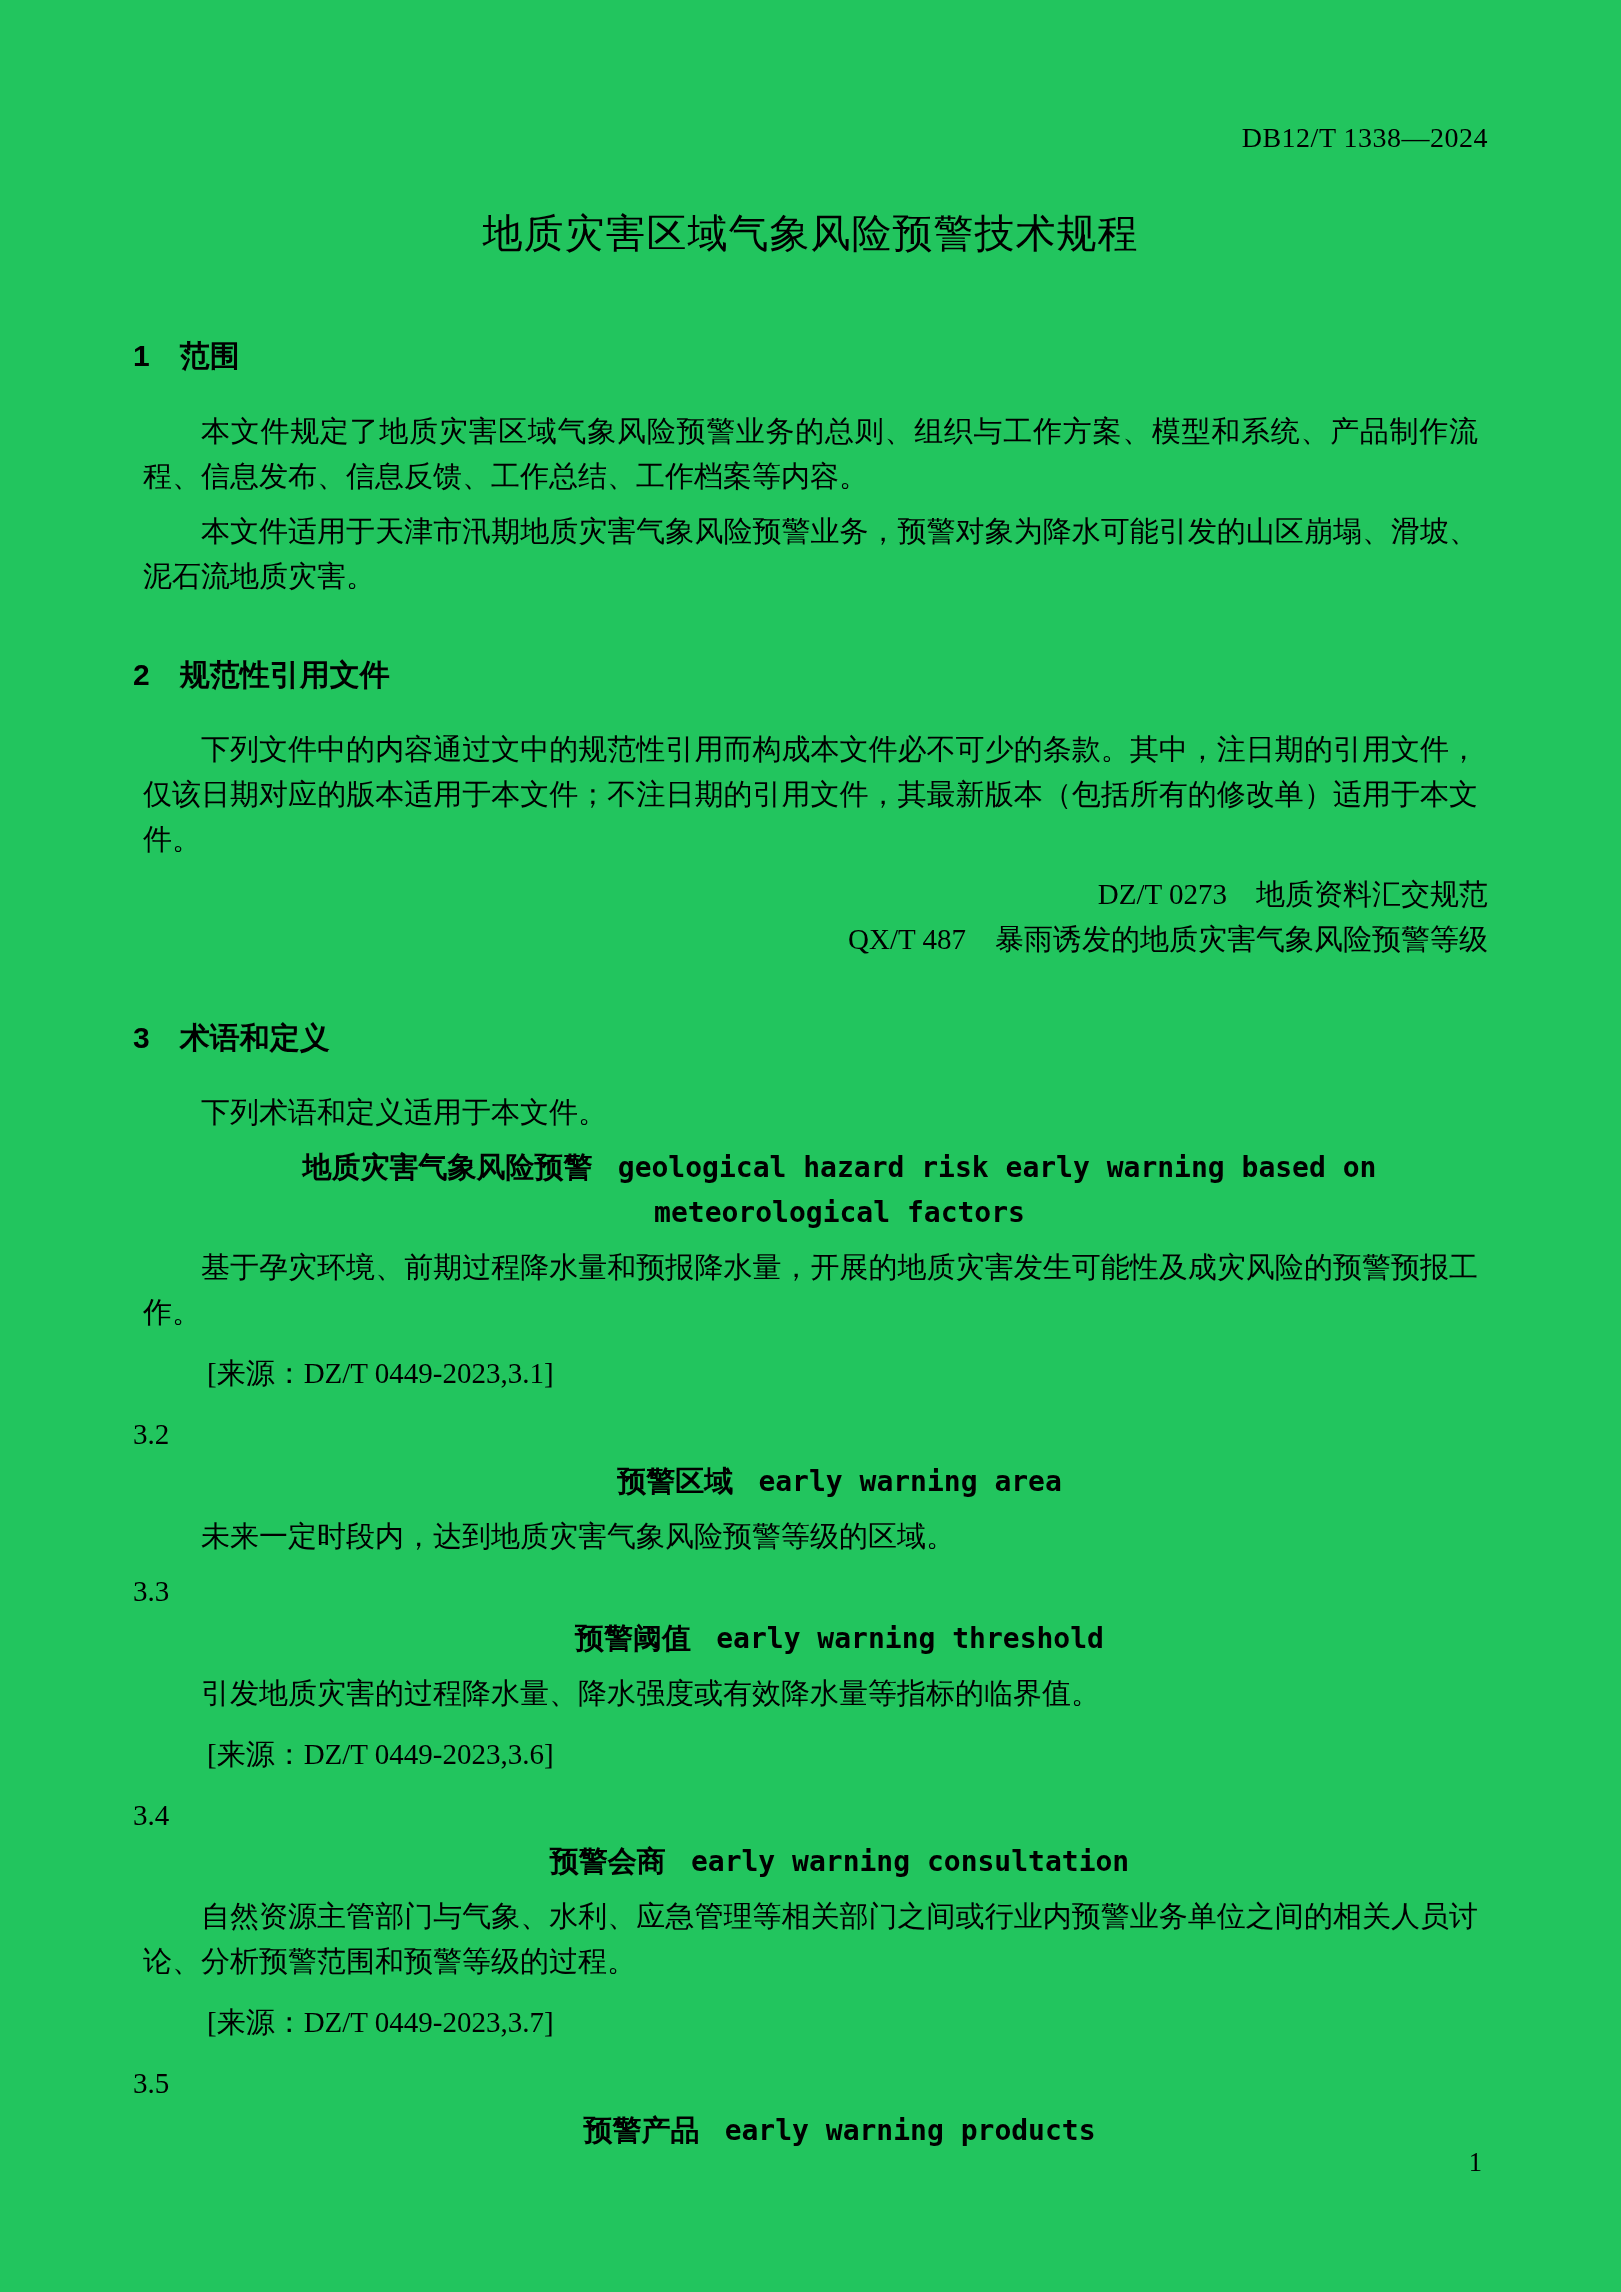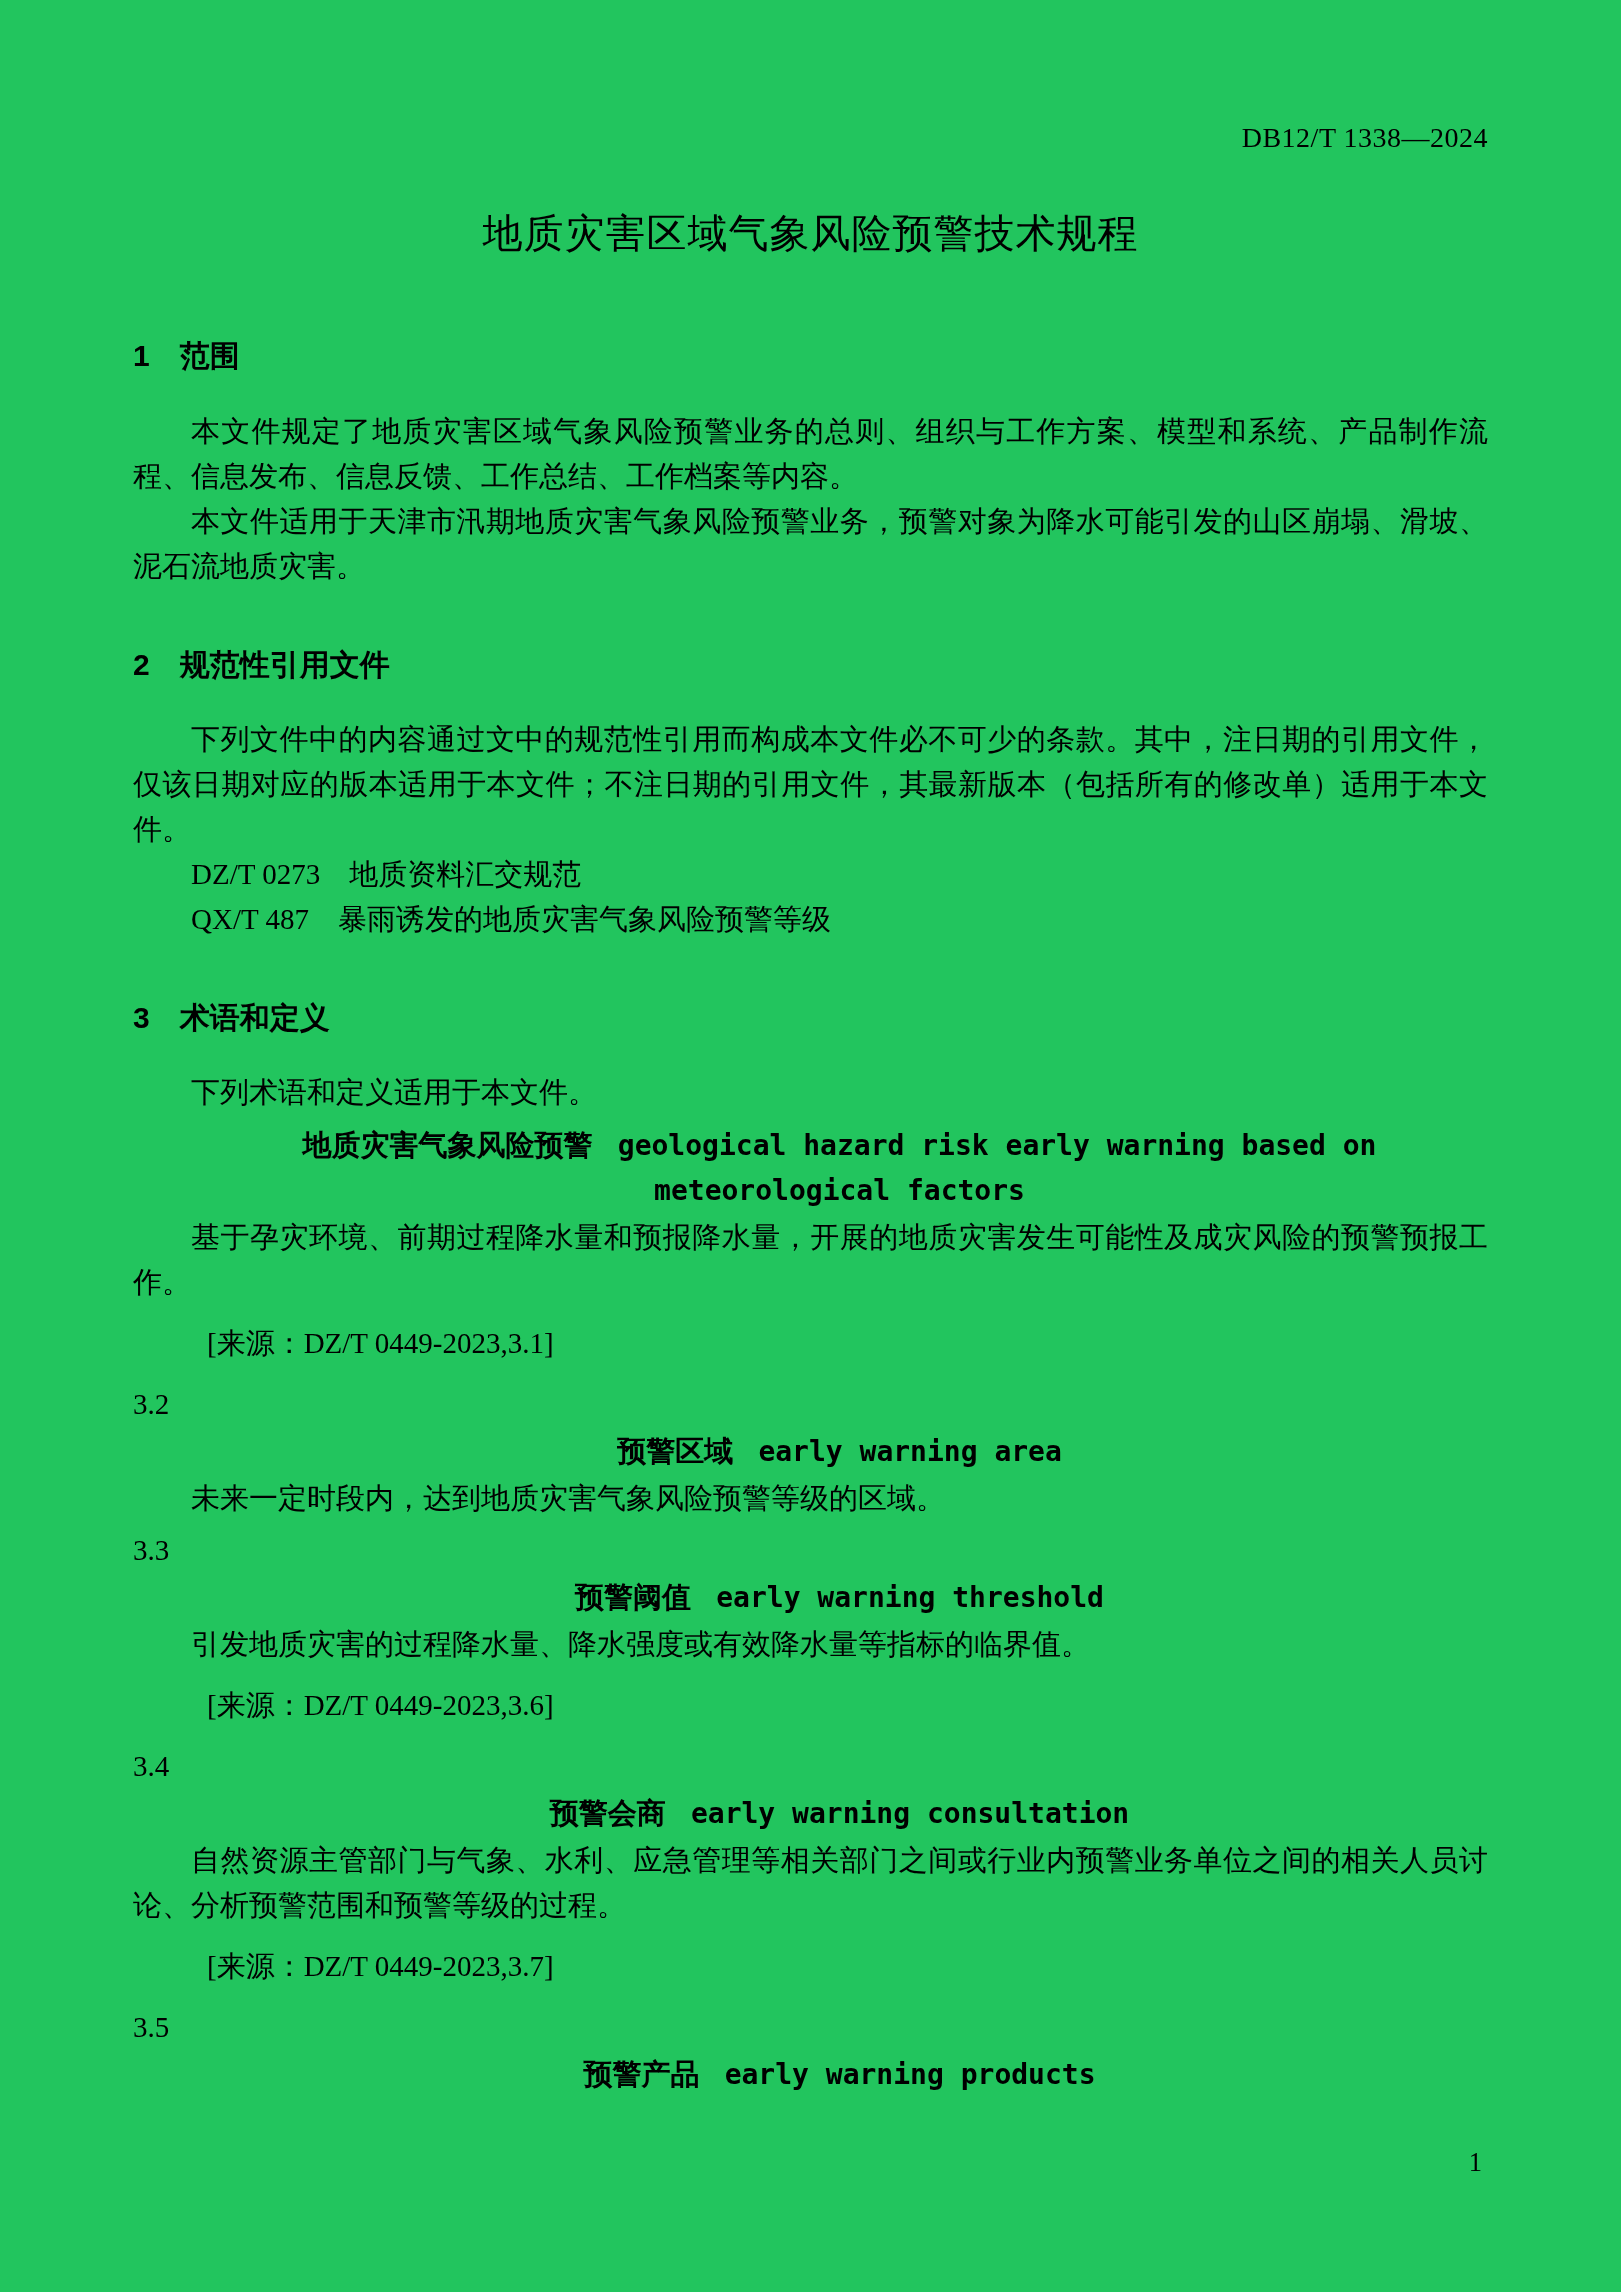--- a/index.html
+++ b/index.html
@@ -38,27 +38,28 @@
   .sec-heading {
     font-family: "Liberation Sans", sans-serif;
     font-weight: bold;
     font-size: 30px;
     margin: 53px 0 29px 0;
   }
   .sec-heading:first-of-type {
     margin-top: 10px;
   }
   .body-para {
-    margin: 0;
+    margin: 10px;
     text-indent: 2em;
     text-align: justify;
   }
   .ref-line {
     margin: 0;
     text-indent: 2em;
+    text-align: right;
   }
   .term-entry {
     margin-top: 7.8px;
   }
   .term-number {
     margin: 5.9px 0 2px 0;
     text-indent: 0;
   }
   .term-line {
     margin: 0 0 2px 2em;

